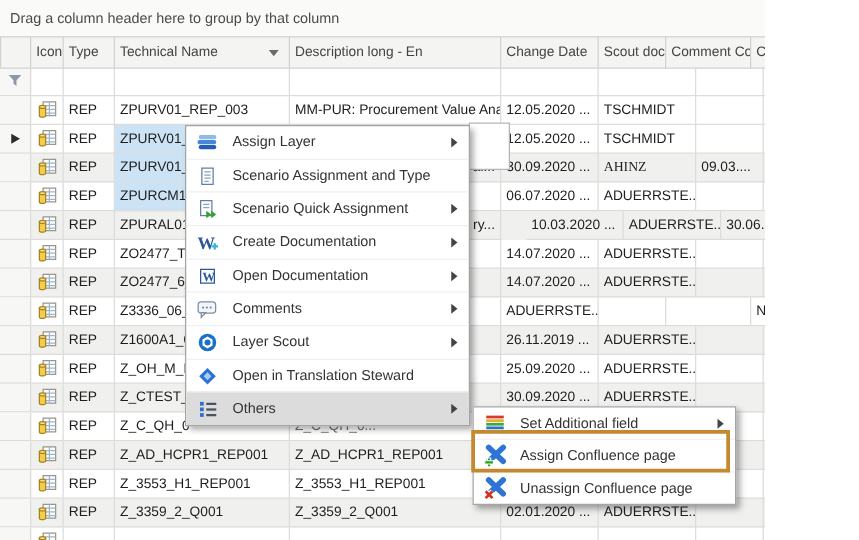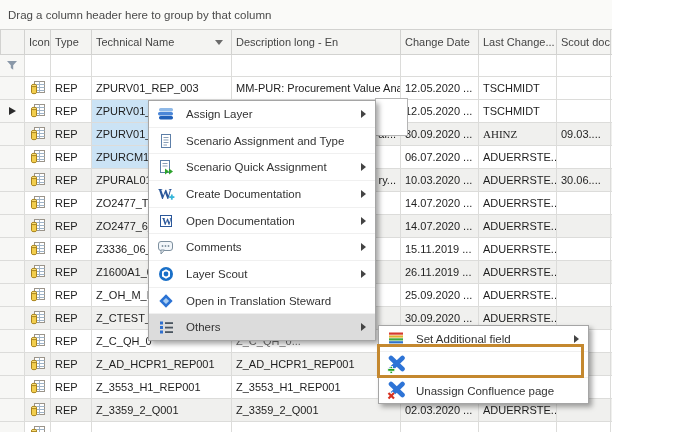--- a/index.html
+++ b/index.html
@@ -80,23 +80,20 @@
         <div class="h-cell" style="width: 140px; flex: 0 0 auto;">
           <span>Technical Name</span>
           <span class="sort-down"></span>
         </div>
         <div class="h-cell" style="width: 169px; flex: 0 0 auto;">
           <span>Description long - En</span>
         </div>
         <div class="h-cell" style="width: 78px; flex: 0 0 auto;">
           <span>Change Date</span>
         </div>
-        <div class="h-cell" style="width: 78px; flex: 0 0 auto;">
-          <span>Last Change...</span>
-        </div>
         <div class="h-cell" style="width: 54px; flex: 0 0 auto;">
           <span>Scout doc.</span>
         </div>
         <div class="h-cell" style="width: 68px; flex: 0 0 auto;">
           <span>Comment Co...</span>
         </div>
         <div class="h-cell" style="width: 40px; flex: 0 0 auto;">
           <span>C</span>
         </div>
       </div>
@@ -216,21 +213,21 @@
                 <line x1="4.5" y1="8.5" x2="14.5" y2="8.5" stroke="#9fb4c8"></line>
                 <line x1="4.5" y1="11.5" x2="14.5" y2="11.5" stroke="#9fb4c8"></line>
                 <line x1="9.5" y1="2.5" x2="9.5" y2="13.5" stroke="#9fb4c8"></line>
                 <path d="M1.5 6.5 v7 a2.5 1.2 0 0 0 5 0 v-7 z" fill="#f2ce4e" stroke="#a8831d"></path>
                 <ellipse cx="4" cy="6.5" rx="2.5" ry="1.2" fill="#f9e07a" stroke="#a8831d"></ellipse>
               </svg></span>
           </div>
           <div class="cell" style="width: 41px; flex: 0 0 auto;">REP</div>
           <div class="cell" style="width: 140px; flex: 0 0 auto;">ZPURAL01_</div>
           <div class="cell frag" style="width: 169px; flex: 0 0 auto;">ry...</div>
-          <div class="cell" style="width: 78px; flex: 0 0 auto;">10.03.2020 ...</div>
+          <div class="cell" style="width: 78px; flex: 0 0 auto; margin-left: 20px;">10.03.2020 ...</div>
           <div class="cell" style="width: 78px; flex: 0 0 auto;">ADUERRSTE...</div>
           <div class="cell" style="width: 54px; flex: 0 0 auto;">30.06....</div>
           <div class="cell" style="width: 68px; flex: 0 0 auto;">30.06.2020 ...</div>
           <div class="cell c-green" style="width: 40px; flex: 0 0 auto;">U</div>
         </div>
         <div class="row">
           <div class="cell ind" style="width: 25px; flex: 0 0 auto;"></div>
           <div class="cell icon-cell" style="width: 26px; flex: 0 0 auto;">
             <span class="glyph"><svg width="16" height="16" viewBox="0 0 16 16">
                 <rect x="4.5" y="2.5" width="10" height="11" fill="#fff" stroke="#9a948a"></rect>
@@ -282,21 +279,20 @@
                 <line x1="4.5" y1="8.5" x2="14.5" y2="8.5" stroke="#9fb4c8"></line>
                 <line x1="4.5" y1="11.5" x2="14.5" y2="11.5" stroke="#9fb4c8"></line>
                 <line x1="9.5" y1="2.5" x2="9.5" y2="13.5" stroke="#9fb4c8"></line>
                 <path d="M1.5 6.5 v7 a2.5 1.2 0 0 0 5 0 v-7 z" fill="#f2ce4e" stroke="#a8831d"></path>
                 <ellipse cx="4" cy="6.5" rx="2.5" ry="1.2" fill="#f9e07a" stroke="#a8831d"></ellipse>
               </svg></span>
           </div>
           <div class="cell" style="width: 41px; flex: 0 0 auto;">REP</div>
           <div class="cell" style="width: 140px; flex: 0 0 auto;">Z3336_06_</div>
           <div class="cell" style="width: 169px; flex: 0 0 auto;"></div>
-          <div class="cell" style="width: 78px; flex: 0 0 auto;">15.11.2019 ...</div>
           <div class="cell" style="width: 78px; flex: 0 0 auto;">ADUERRSTE...</div>
           <div class="cell" style="width: 54px; flex: 0 0 auto;"></div>
           <div class="cell" style="width: 68px; flex: 0 0 auto;"></div>
           <div class="cell" style="width: 40px; flex: 0 0 auto;">N</div>
         </div>
         <div class="row">
           <div class="cell ind" style="width: 25px; flex: 0 0 auto;"></div>
           <div class="cell icon-cell" style="width: 26px; flex: 0 0 auto;">
             <span class="glyph"><svg width="16" height="16" viewBox="0 0 16 16">
                 <rect x="4.5" y="2.5" width="10" height="11" fill="#fff" stroke="#9a948a"></rect>
@@ -436,21 +432,21 @@
                 <line x1="4.5" y1="8.5" x2="14.5" y2="8.5" stroke="#9fb4c8"></line>
                 <line x1="4.5" y1="11.5" x2="14.5" y2="11.5" stroke="#9fb4c8"></line>
                 <line x1="9.5" y1="2.5" x2="9.5" y2="13.5" stroke="#9fb4c8"></line>
                 <path d="M1.5 6.5 v7 a2.5 1.2 0 0 0 5 0 v-7 z" fill="#f2ce4e" stroke="#a8831d"></path>
                 <ellipse cx="4" cy="6.5" rx="2.5" ry="1.2" fill="#f9e07a" stroke="#a8831d"></ellipse>
               </svg></span>
           </div>
           <div class="cell" style="width: 41px; flex: 0 0 auto;">REP</div>
           <div class="cell" style="width: 140px; flex: 0 0 auto;">Z_3359_2_Q001</div>
           <div class="cell" style="width: 169px; flex: 0 0 auto;">Z_3359_2_Q001</div>
-          <div class="cell" style="width: 78px; flex: 0 0 auto;">02.03.2020 ...</div>
+          <div class="cell" style="width: 78px; flex: 0 0 auto;">02.01.2020 ...</div>
           <div class="cell" style="width: 78px; flex: 0 0 auto;">ADUERRSTE...</div>
           <div class="cell" style="width: 54px; flex: 0 0 auto;"></div>
           <div class="cell" style="width: 68px; flex: 0 0 auto;"></div>
           <div class="cell" style="width: 40px; flex: 0 0 auto;">N</div>
         </div>
         <div class="row">
           <div class="cell ind" style="width: 25px; flex: 0 0 auto;"></div>
           <div class="cell icon-cell" style="width: 26px; flex: 0 0 auto;">
             <span class="glyph"><svg width="16" height="16" viewBox="0 0 16 16">
                 <rect x="4.5" y="2.5" width="10" height="11" fill="#fff" stroke="#9a948a"></rect>
@@ -597,20 +593,21 @@
       </div>
       <div class="menu-item">
         <span class="mi-icon">
           <svg width="19" height="19" viewBox="0 0 19 19">
             <line x1="4" y1="3" x2="15.5" y2="14" stroke="#2e74d6" stroke-width="4.6" stroke-linecap="round"></line>
             <line x1="15.5" y1="3" x2="4" y2="14" stroke="#2e74d6" stroke-width="4.6" stroke-linecap="round"></line>
             <rect x="3" y="11.4" width="2.6" height="7" fill="#1fa01f" stroke="#fff" stroke-width="0.8"></rect>
             <rect x="0.8" y="13.6" width="7" height="2.6" fill="#1fa01f" stroke="#fff" stroke-width="0.8"></rect>
           </svg>
         </span>
+        <span>Assign Confluence page</span>
       </div>
       <div class="menu-item">
         <span class="mi-icon">
           <svg width="19" height="19" viewBox="0 0 19 19">
             <line x1="4" y1="3" x2="15.5" y2="14" stroke="#2e74d6" stroke-width="4.6" stroke-linecap="round"></line>
             <line x1="15.5" y1="3" x2="4" y2="14" stroke="#2e74d6" stroke-width="4.6" stroke-linecap="round"></line>
             <line x1="1.5" y1="12" x2="7" y2="17.5" stroke="#fff" stroke-width="4"></line>
             <line x1="7" y1="12" x2="1.5" y2="17.5" stroke="#fff" stroke-width="4"></line>
             <line x1="1.5" y1="12" x2="7" y2="17.5" stroke="#d63020" stroke-width="2.2"></line>
             <line x1="7" y1="12" x2="1.5" y2="17.5" stroke="#d63020" stroke-width="2.2"></line>

